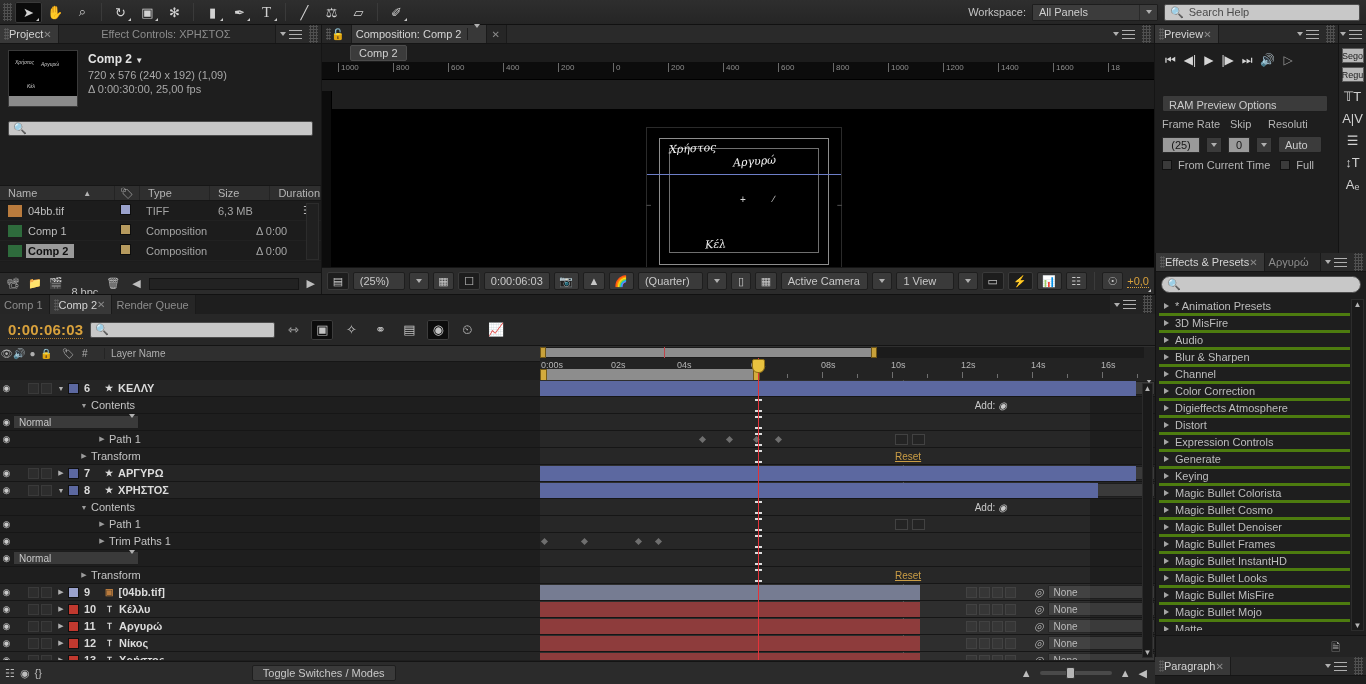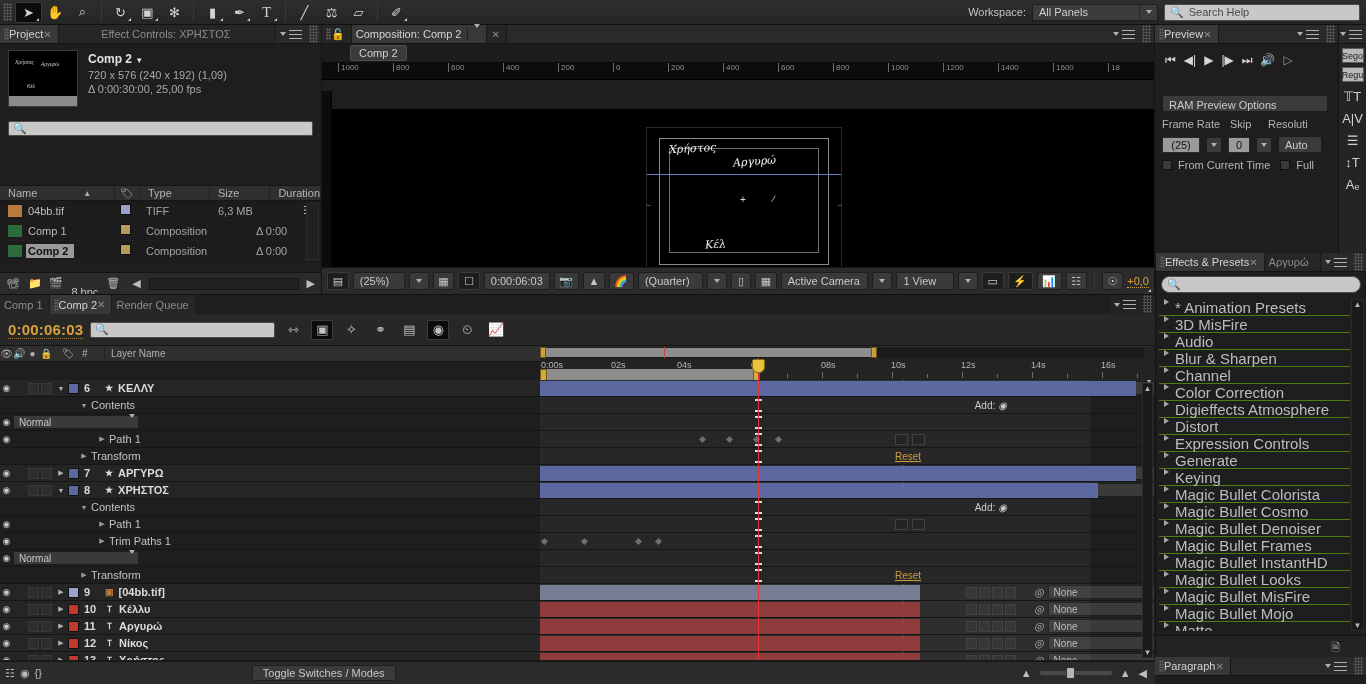--- a/index.html
+++ b/index.html
@@ -134,22 +134,22 @@
   .cp-btn { margin:4px auto; width:22px; height:15px; background:#b9b9b9; color:#1b1b1b;
             font-size:9px; display:flex; align-items:center; justify-content:center;
             border:1px solid #5b5b5b; }
   .cp-ico { margin:7px auto; width:22px; color:#d2d2d2; font-size:13px; text-align:center; }
 
   
   #effects { left:1155px; top:253px; width:211px; height:404px; border-left:1px solid #131313;}
   .ef-search { margin:4px 5px; height:17px; background:#c8c8c8; border:1px solid #4c4c4c;
         border-radius:9px; display:flex; align-items:center; padding-left:5px; color:#3a3a3a; gap:4px;}
   .ef-list { position:absolute; left:3px; right:16px; top:46px; bottom:26px; overflow:hidden; }
-  .ef-item { height:17px; display:flex; gap:6px; color:#bdbdbd;
-             font-size:15px; padding-left:5px; border-bottom:1px solid #4d7c0f; }
+  .ef-item { height:17px; display:flex; align-items:center; gap:6px; color:#bdbdbd;
+             font-size:11px; padding-left:5px; border-bottom:3px solid #4d7c0f; }
   .ef-item .tri { width:0;height:0;border-top:3.5px solid transparent;
                   border-bottom:3.5px solid transparent; border-left:5px solid #a5a5a5; }
   .ef-scroll { position:absolute; right:2px; top:46px; bottom:26px; width:13px; background:#1a1a1a;
                border:1px solid #2c2c2c; }
   .ef-foot { position:absolute; left:0; right:0; bottom:0; height:22px; background:#232323;
              border-top:1px solid #141414; }
   #paragraph { left:1155px; top:657px; width:211px; height:27px; }
 
   
   #timeline { left:0; top:294px; width:1155px; height:390px; border-top:1px solid #111; }

